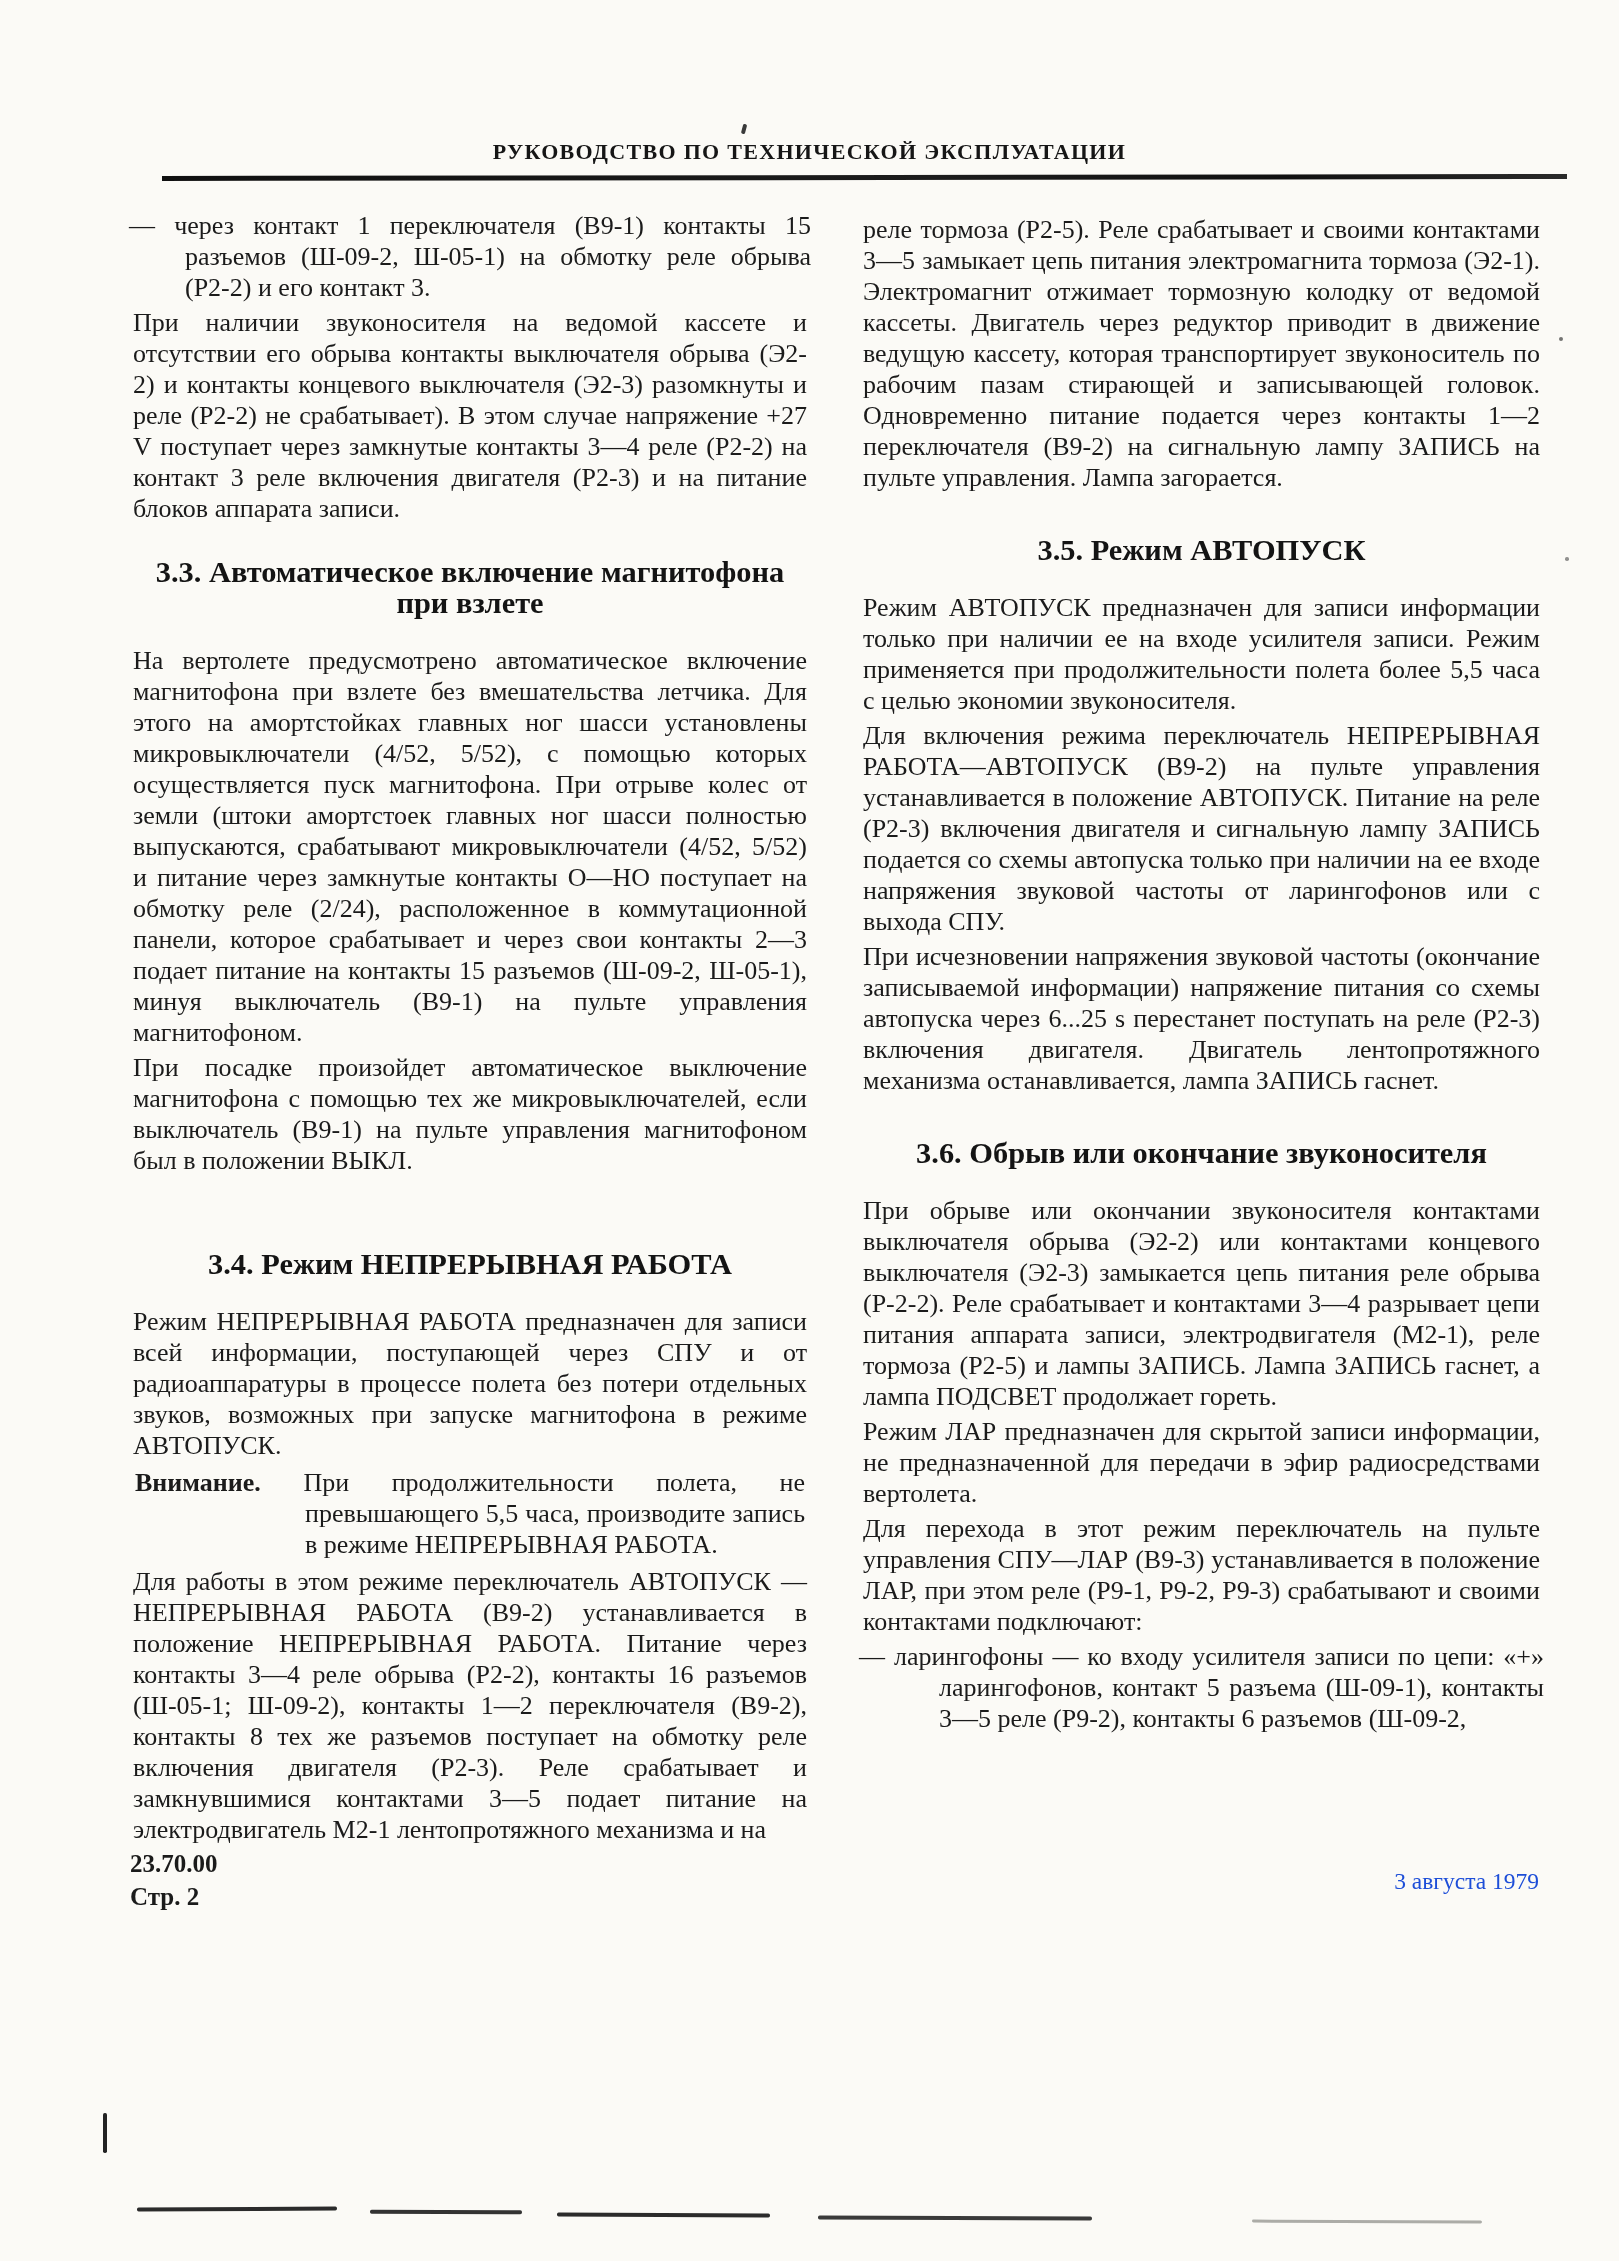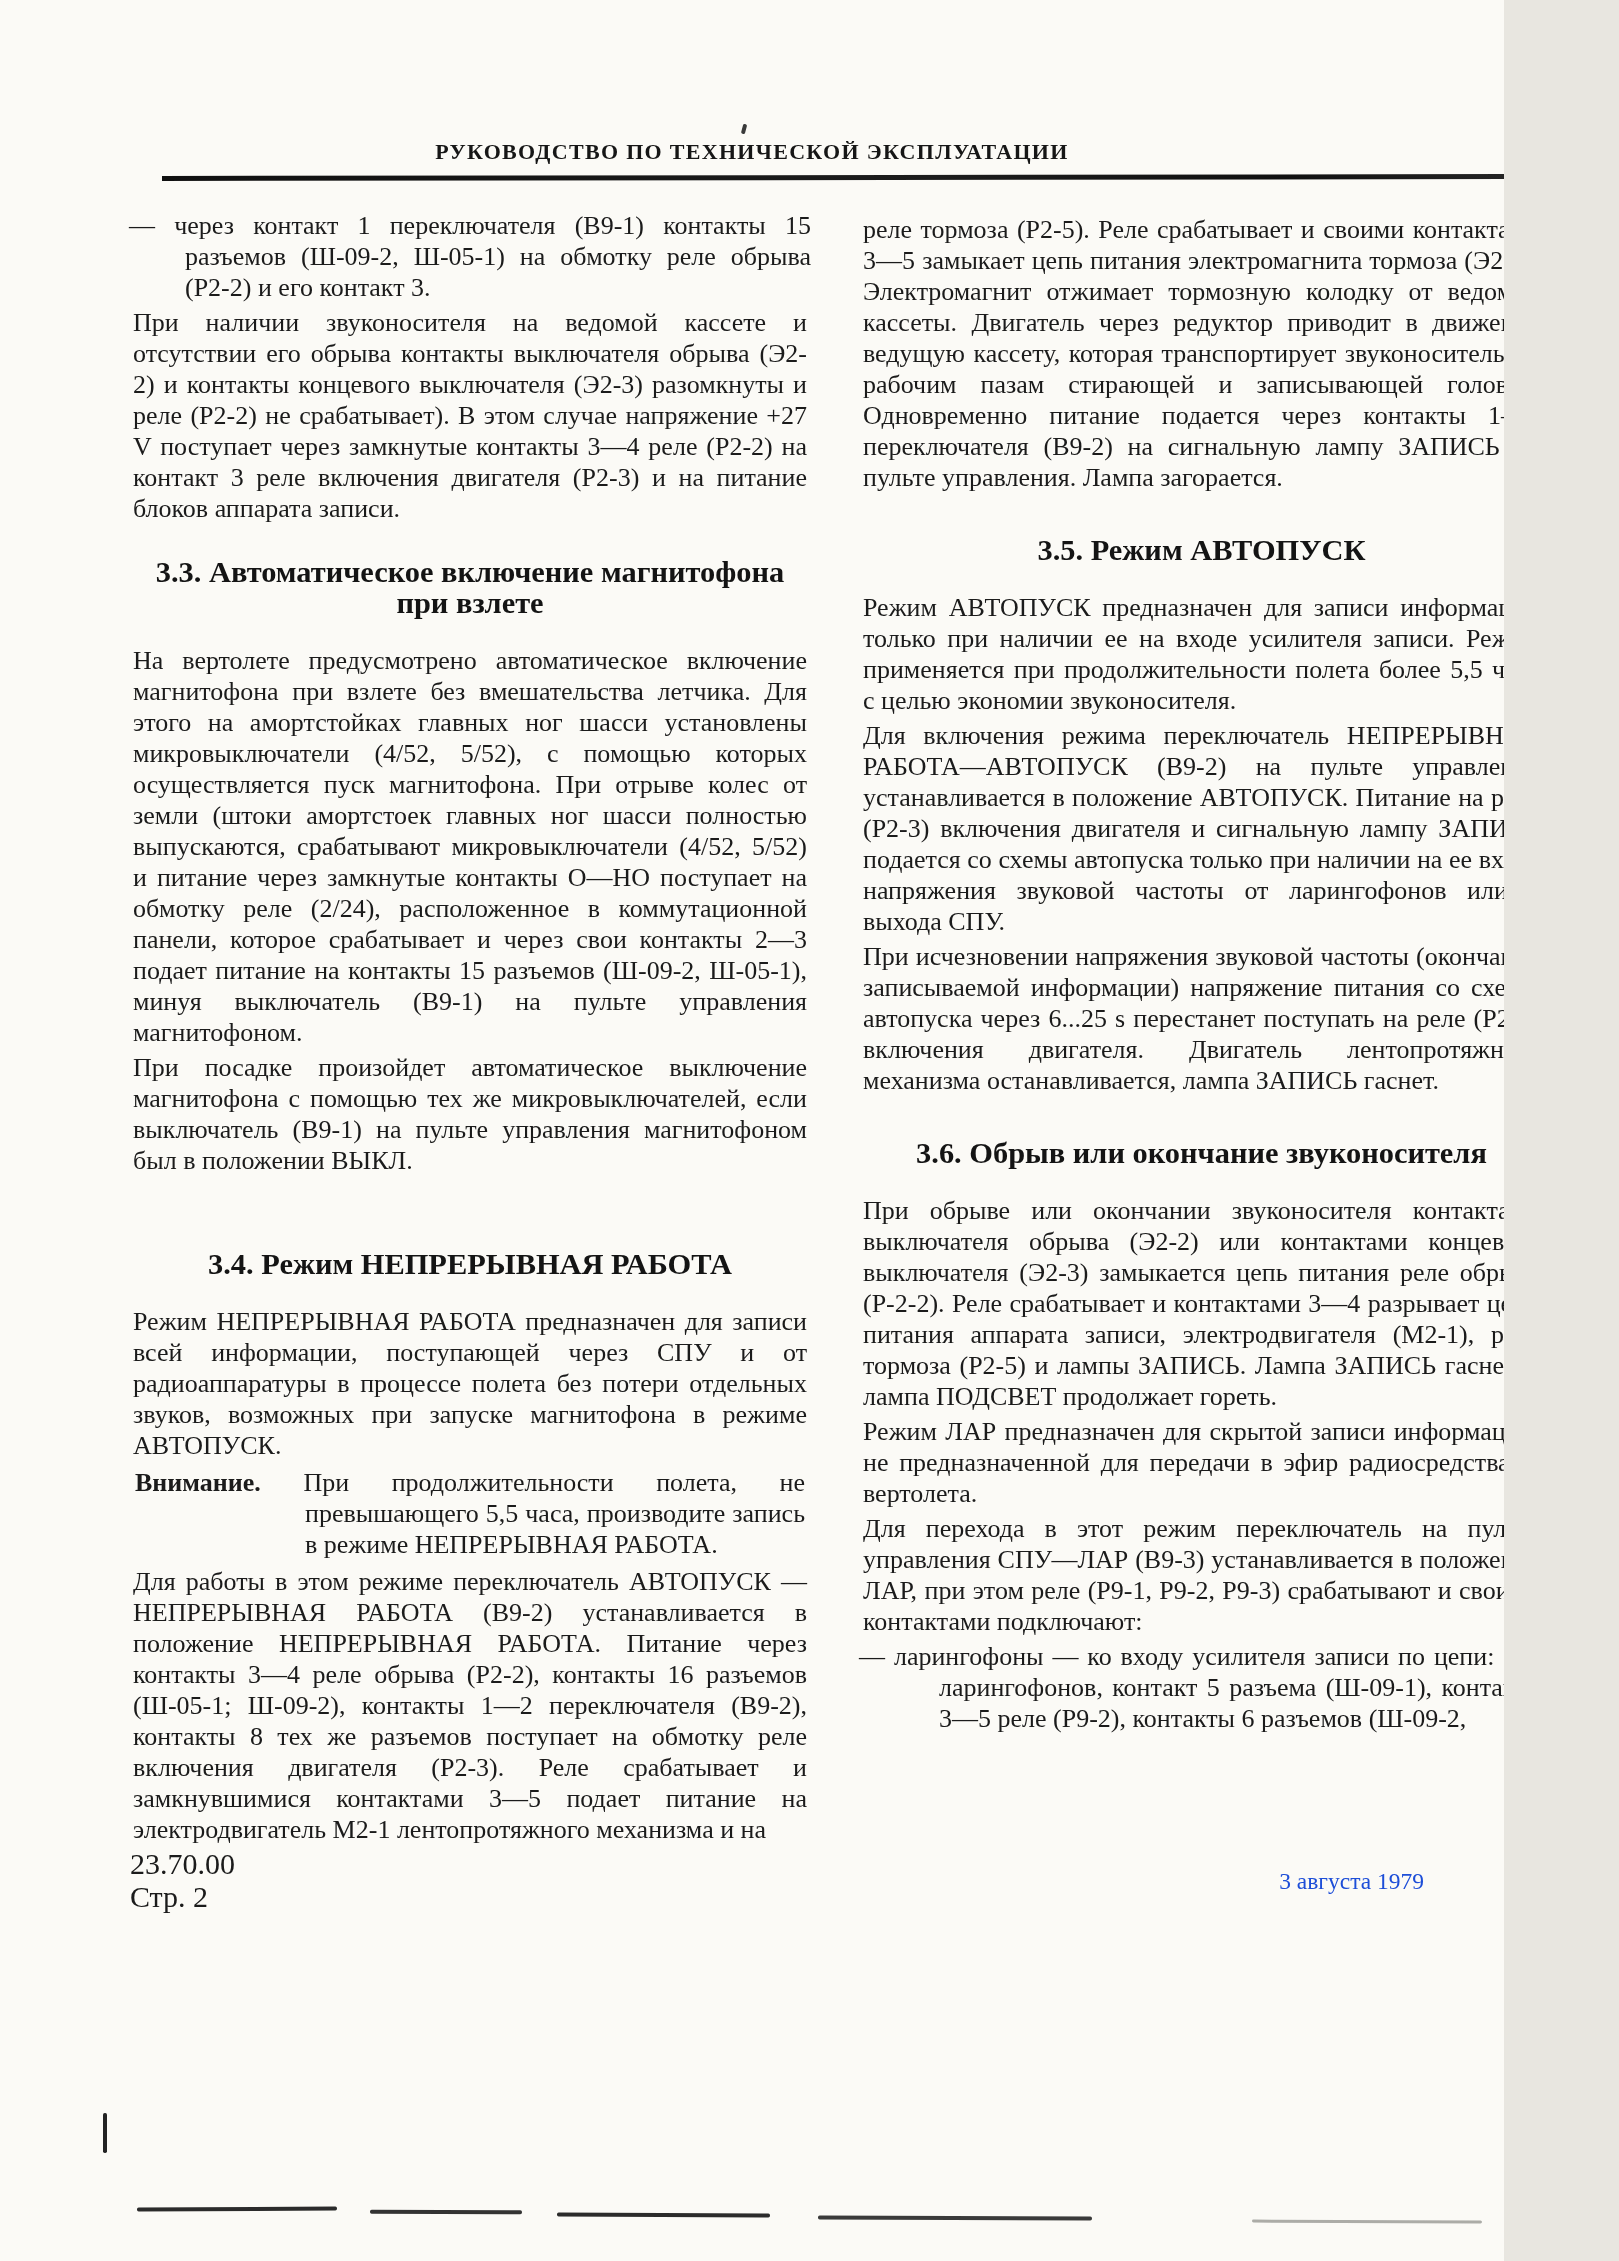--- a/index.html
+++ b/index.html
@@ -1,18 +1,18 @@
 <!DOCTYPE html>
 <html style="font-size:14px"><head>
 <meta charset="utf-8">
 <style>
   html,body{margin:0;padding:0;background:#e8e6e0;}
   .page{
     position:relative;
-    width:1504px;height:2261px;
+    width:1619px;height:2261px;
     background:#fbfaf6;
     overflow:hidden;
     font-family:"Liberation Serif","DejaVu Serif",serif;
     color:#1b1b1b;
   }
   .header-title{
     position:absolute;top:139px;left:0;right:0;
     text-align:center;
     font-size:22px;font-weight:bold;
     letter-spacing:1.3px;
@@ -48,21 +48,21 @@
   .section-heading.two-line{white-space:pre-line;margin-top:33px;}
   .section-heading.big-gap{margin-top:73px;}
   .attention{
     text-align:justify;
     margin:6px;
     padding-left:170px;text-indent:-170px;
   }
   .attention b{font-weight:bold;}
   .footer-left{
     position:absolute;left:130px;top:1847px;
-    font-size:30px;line-height:33px;
+    font-size:25px;line-height:33px;font-weight:bold;
   }
   .footer-date{
     position:absolute;right:80px;top:1868px;
     font-size:23.5px;
     color:#1d4ed8;
   }
   .tick-mark{
     position:absolute;left:103px;top:2113px;width:3.5px;height:40px;
     background:#232323;border-radius:1.7px;
   }

